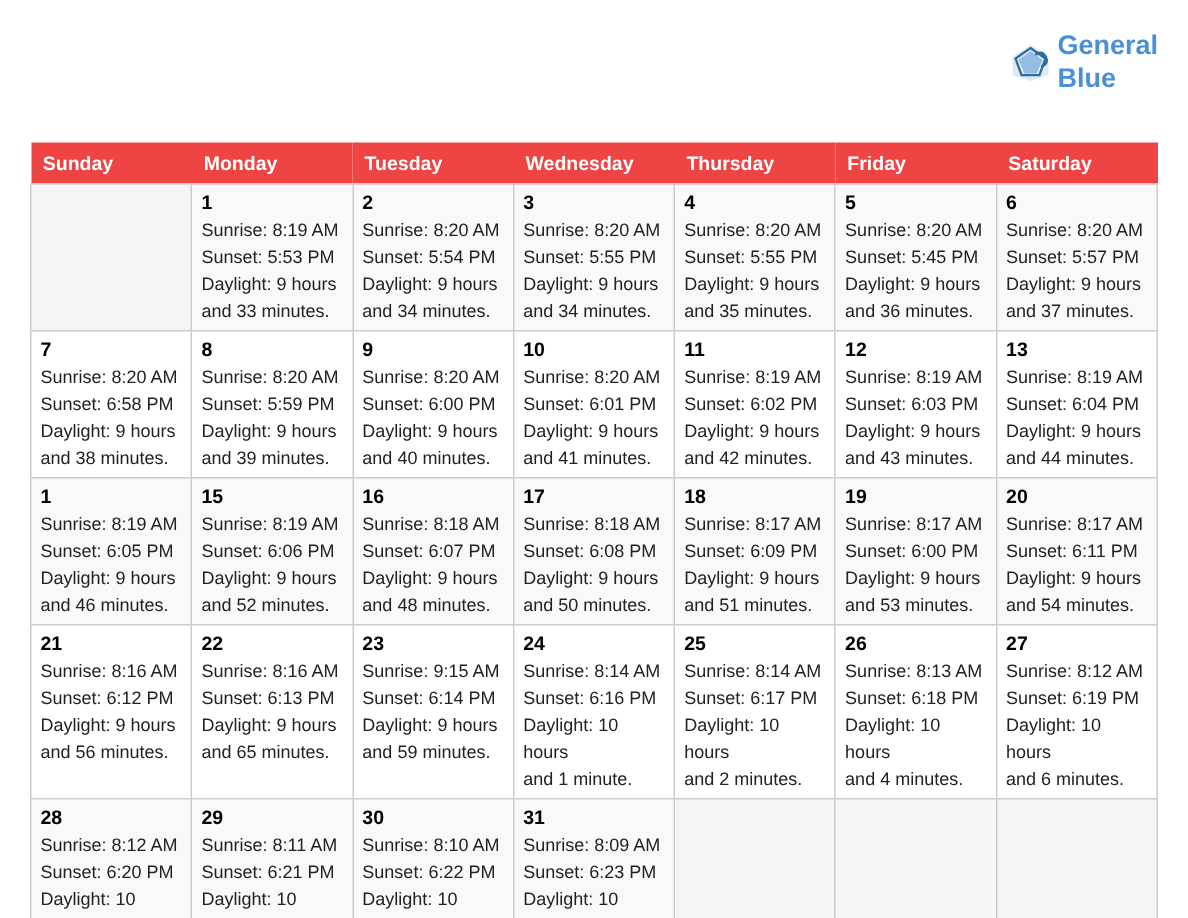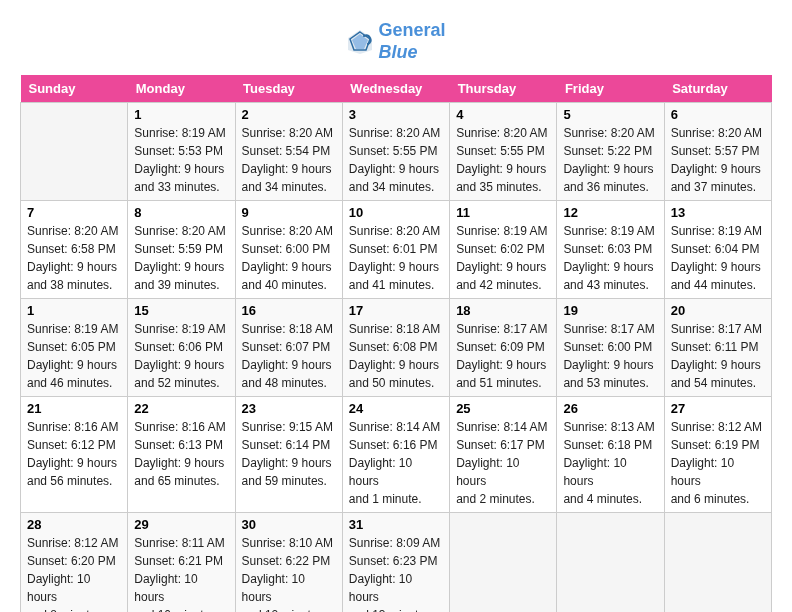--- a/index.html
+++ b/index.html
@@ -5,23 +5,23 @@
     * { box-sizing: border-box; margin: 0; padding: 0; }
     body {
       font-family: Arial, sans-serif;
       background: #fff;
       width: 792px;
       min-height: 612px;
       padding: 20px;
     }
     .header {
       display: flex;
-      justify-content: center;
+      justify-content: flex-end;
       align-items: flex-start;
-      margin-bottom: 12px;
+      margin-bottom: 32px;
     }
     .logo {
       display: flex;
       align-items: center;
     }
     .logo-text {
       font-size: 18px;
       font-weight: bold;
       color: #1a3a5c;
       line-height: 1.2;
@@ -45,21 +45,21 @@
     .location {
       font-size: 14px;
       color: #333;
     }
     table {
       width: 100%;
       border-collapse: collapse;
       font-size: 11px;
     }
     thead tr th {
-      background-color: #ec4899;
+      background-color: #ef4444;
       color: #fff;
       padding: 6px 8px;
       text-align: left;
       font-size: 13px;
       font-weight: bold;
     }
     tbody tr td {
       border: 1px solid #ccc;
       vertical-align: top;
       padding: 4px 6px;
@@ -93,21 +93,21 @@
 <div class="header">
   <div class="logo">
     <svg class="logo-icon" viewBox="0 0 28 28">
       <polygon points="14,2 26,10 26,22 14,26 2,22 2,10" fill="#2e6da4" opacity="0.15"></polygon>
       <path d="M14 4 L24 11 L20 22 L8 22 L4 11 Z" fill="none" stroke="#2e6da4" stroke-width="1.5"></path>
       <path d="M14 6 L22 12 L18 21 L10 21 L6 12 Z" fill="#4a90d9" opacity="0.5"></path>
       <path d="M18 8 Q22 6 24 10 Q26 14 22 16" fill="none" stroke="#2e6da4" stroke-width="2" stroke-linecap="round"></path>
     </svg>
     <div class="logo-text">
       <div><span>General</span></div>
-      <div style="color:#4a90d9;font-style:italic;">Blue</div>
+      <div style="color:#4a90d9;">Blue</div>
     </div>
   </div>
   <div class="title-block">
     <div class="month-title"></div>
     <div class="location"></div>
   </div>
 </div>
 
 <table>
   <thead>
@@ -157,21 +157,21 @@
             <div>Sunrise: 8:20 AM</div>
             <div>Sunset: 5:55 PM</div>
             <div>Daylight: 9 hours</div>
             <div>and 35 minutes.</div>
           </div>
         </td>
         <td>
           <span class="day-num">5</span>
           <div class="cell-text">
             <div>Sunrise: 8:20 AM</div>
-            <div>Sunset: 5:22 PM</div>
+            <div>Sunset: 5:45 PM</div>
             <div>Daylight: 9 hours</div>
             <div>and 36 minutes.</div>
           </div>
         </td>
         <td>
           <span class="day-num">6</span>
           <div class="cell-text">
             <div>Sunrise: 8:20 AM</div>
             <div>Sunset: 5:57 PM</div>
             <div>Daylight: 9 hours</div>

